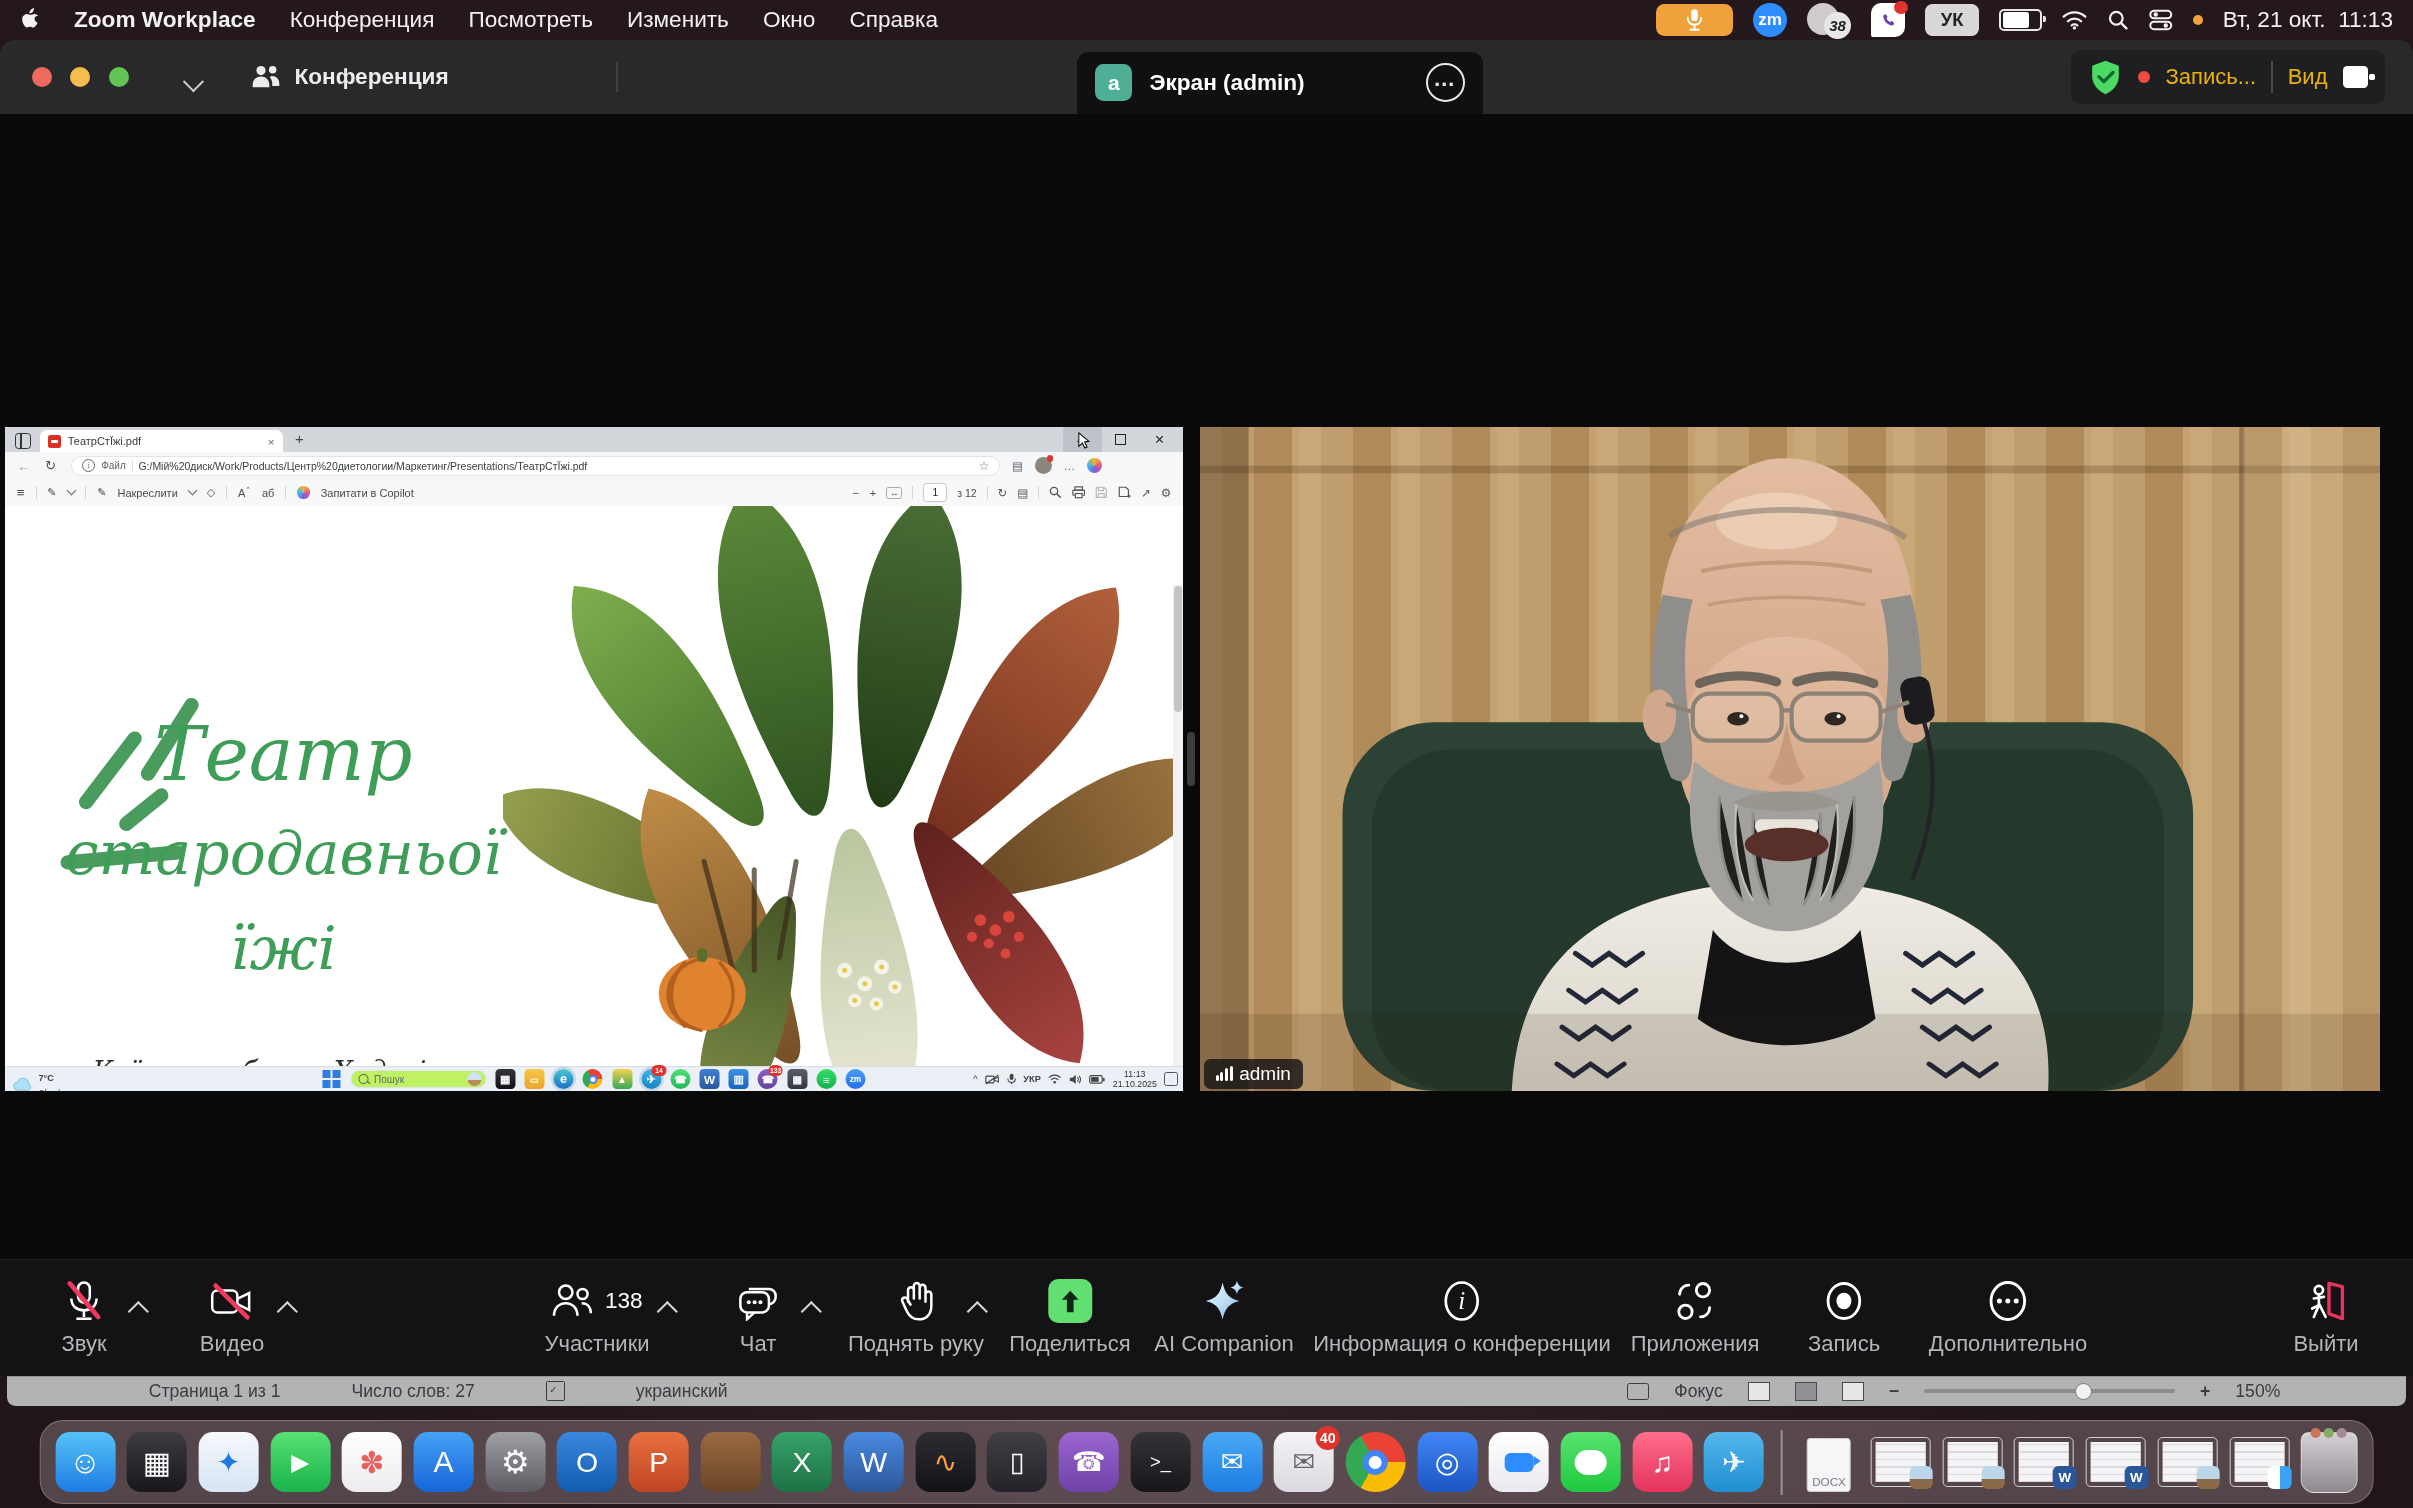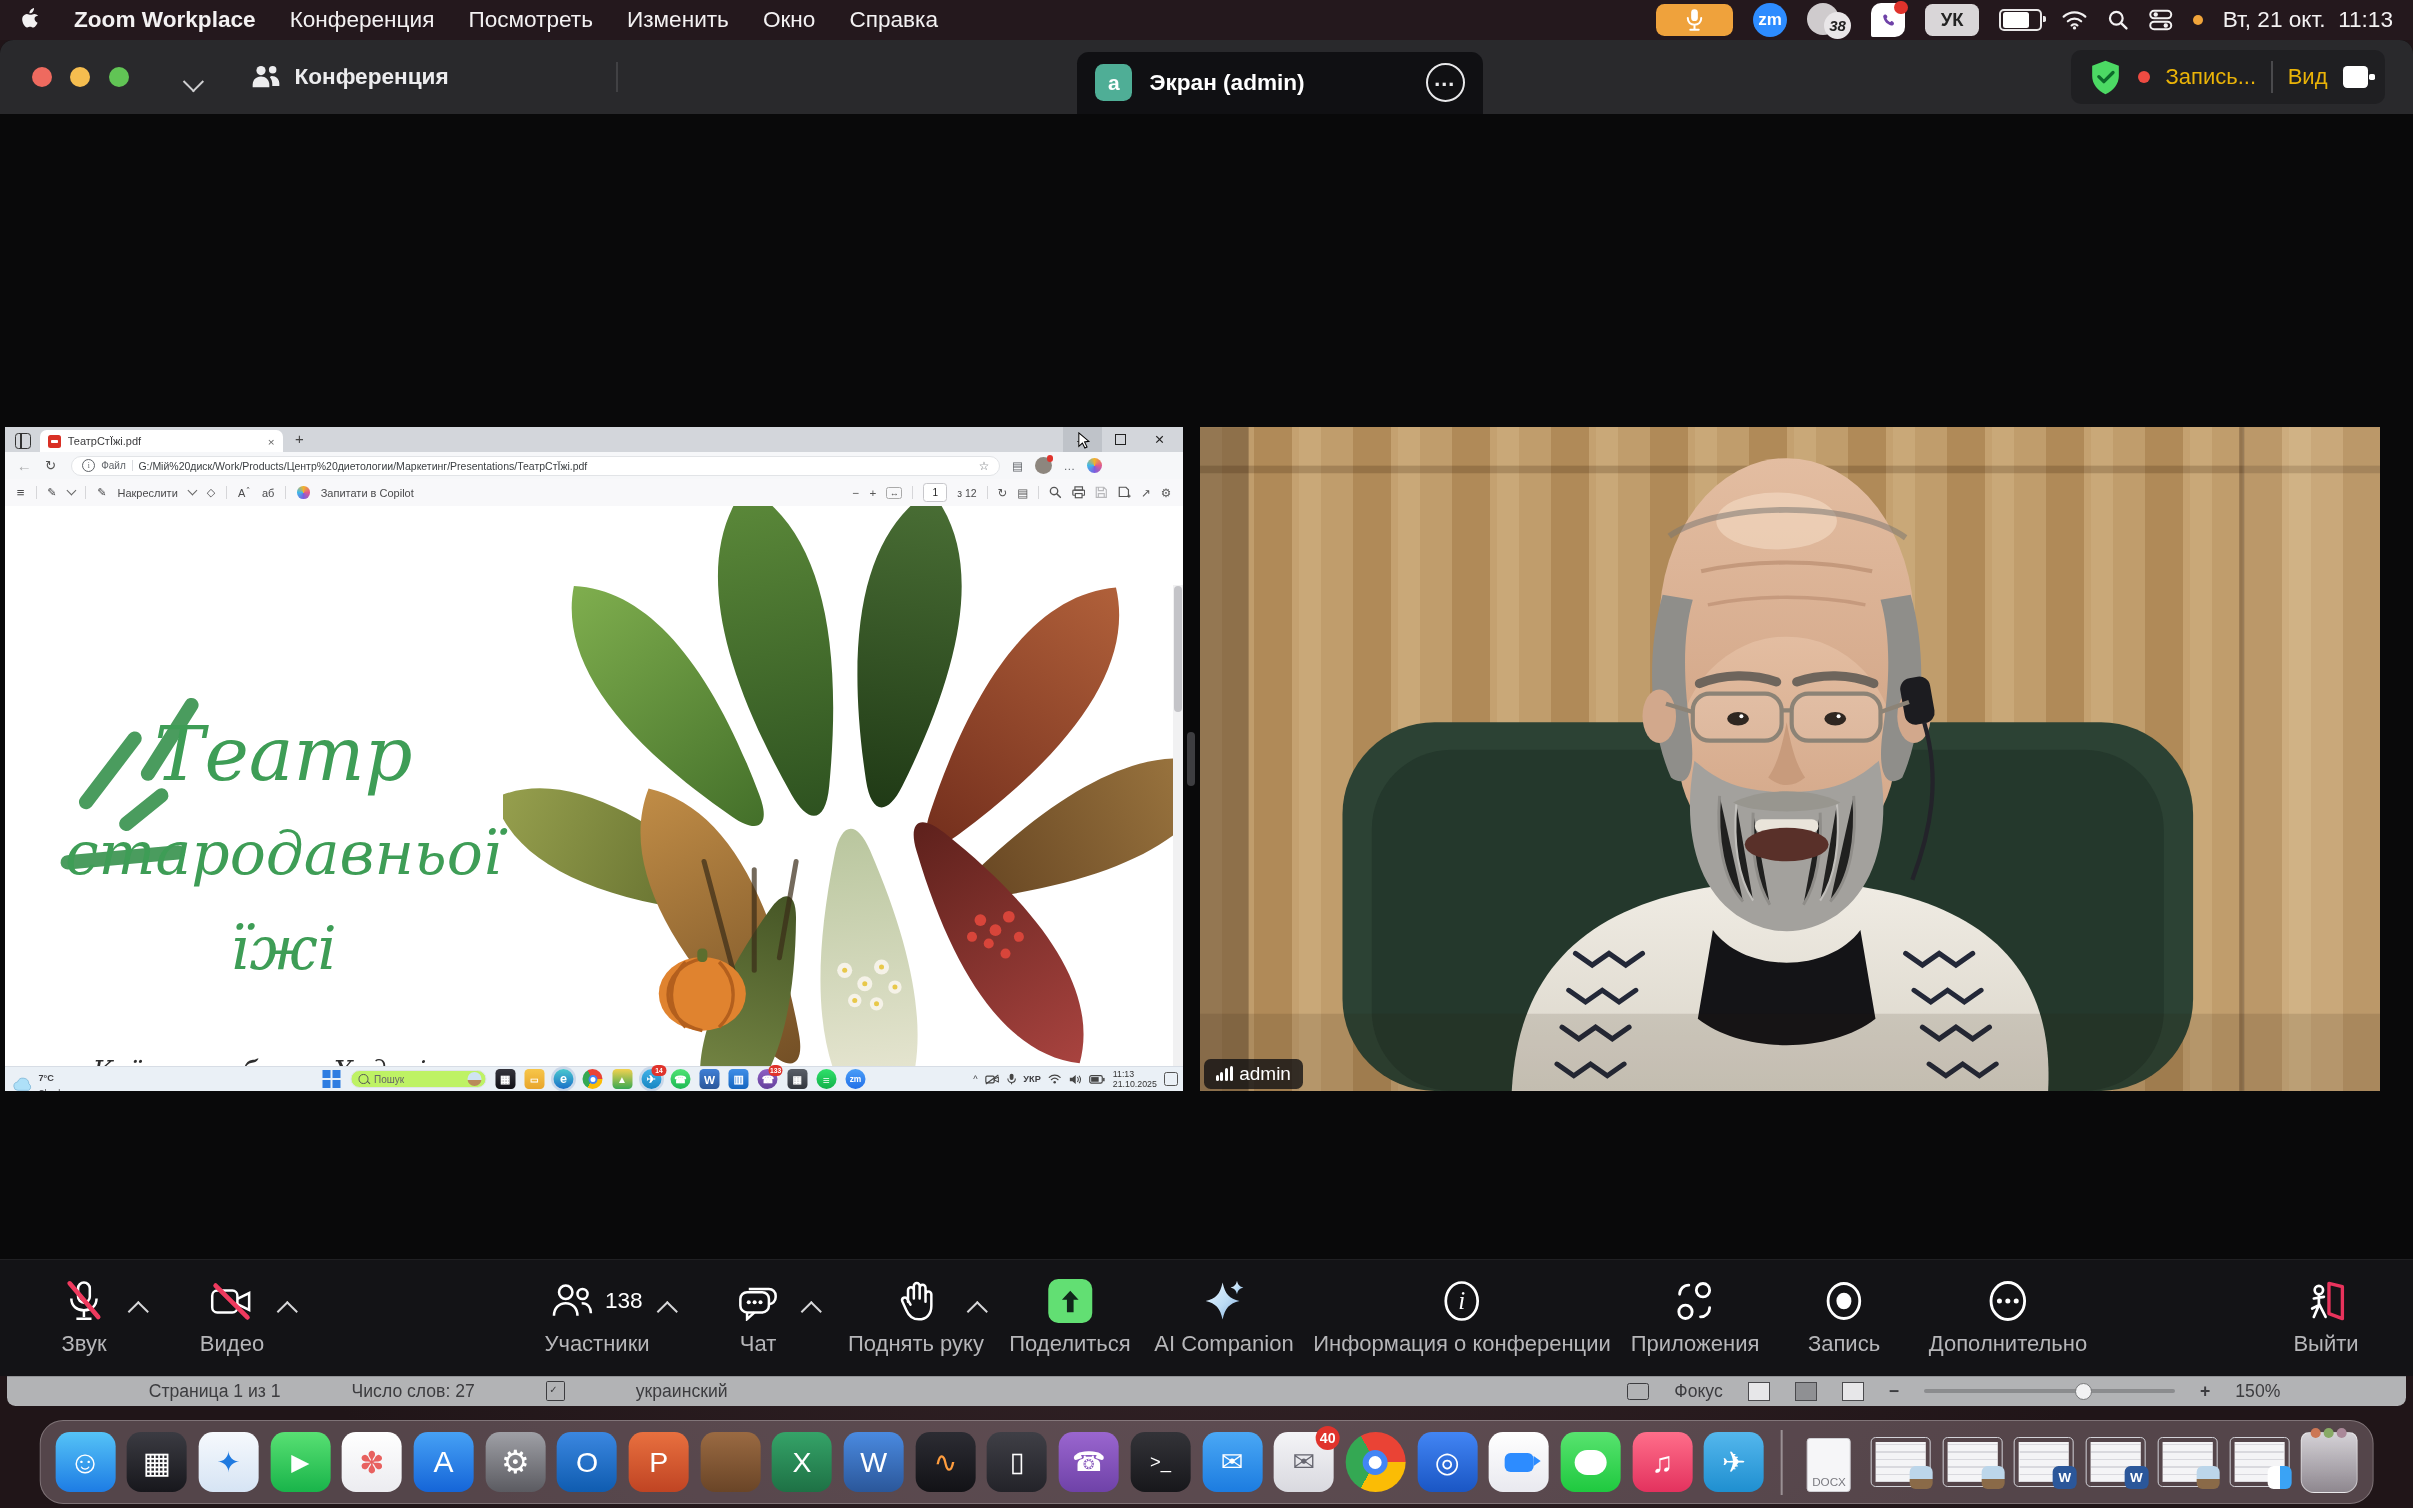--- a/index.html
+++ b/index.html
@@ -113,21 +113,21 @@
   .tb-search .bimg{width:14.2px;height:14.2px;border-radius:50%;background:linear-gradient(#cfe3f2 55%,#b98a5a 55%);}
   .tb-ico{position:relative;width:20px;height:20px;border-radius:4.2px;display:flex;align-items:center;justify-content:center;color:#fff;font-weight:bold;}
   .tb-ico.hl{box-shadow:0 0 0 2.5px rgba(140,170,210,.35);background-clip:padding-box;}
   .tb-ico .bdg{position:absolute;right:-5px;top:-4.2px;min-width:11px;height:11px;border-radius:5.9px;background:#e0332c;color:#fff;
     font-size:6.7px;font-weight:bold;display:flex;align-items:center;justify-content:center;padding:0 1.7px;}
   .chrome-mini{border-radius:50%;background:conic-gradient(from -30deg,#ea4335 0 120deg,#fbbc05 120deg 240deg,#34a853 240deg 360deg);}
   .chrome-mini i{width:9.2px;height:9.2px;border-radius:50%;background:#fff;border:2.1px solid #4285f4;box-sizing:border-box;}
   .wtb-tray{position:absolute;right:5px;top:1.7px;display:flex;align-items:center;gap:7.5px;color:#3e3e42;height:21px;}
   .wtb-tray .chv{font-size:9.2px;}
   .wtb-tray .lang{font-size:9.2px;font-weight:bold;}
-  .wtb-time{text-align:left;font-size:8.8px;line-height:1.2;color:#333;}
+  .wtb-time{text-align:center;font-size:8.8px;line-height:1.2;color:#333;}
   .wtb-note{width:11.7px;height:11.7px;border:1.3px solid #555;border-radius:2.5px;}
   
   .video{position:absolute;left:1200px;top:313px;width:1180px;height:664px;overflow:hidden;
     background:repeating-linear-gradient(90deg,#c9a878 0 22px,#c09d6c 22px 54px,#b08a58 54px 92px,#c4a170 92px 99px),
     linear-gradient(#c8a676,#a98655);}
   .vlabel{position:absolute;left:4.2px;bottom:2.5px;height:30px;background:rgba(16,16,18,.78);border-radius:6.7px;
     display:flex;align-items:center;gap:6.7px;padding:0 11.7px;color:#fff;font-size:19px;}
   .bars{display:flex;align-items:flex-end;gap:1.7px;height:15px;}
   .bars i{width:2.9px;background:#fff;border-radius:1.7px;}
   .bars i:nth-child(1){height:5.9px;} .bars i:nth-child(2){height:9.2px;} .bars i:nth-child(3){height:12.6px;} .bars i:nth-child(4){height:15px;}

